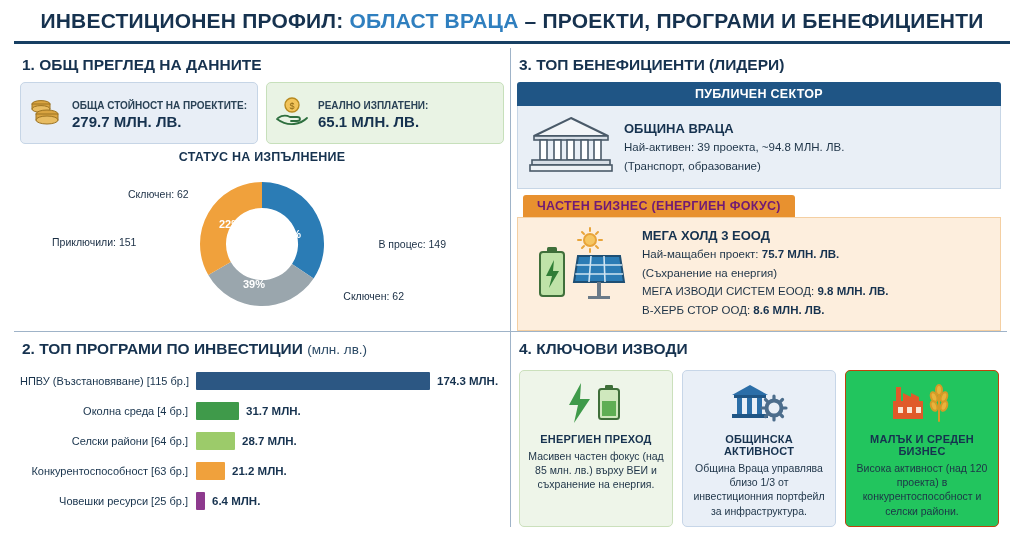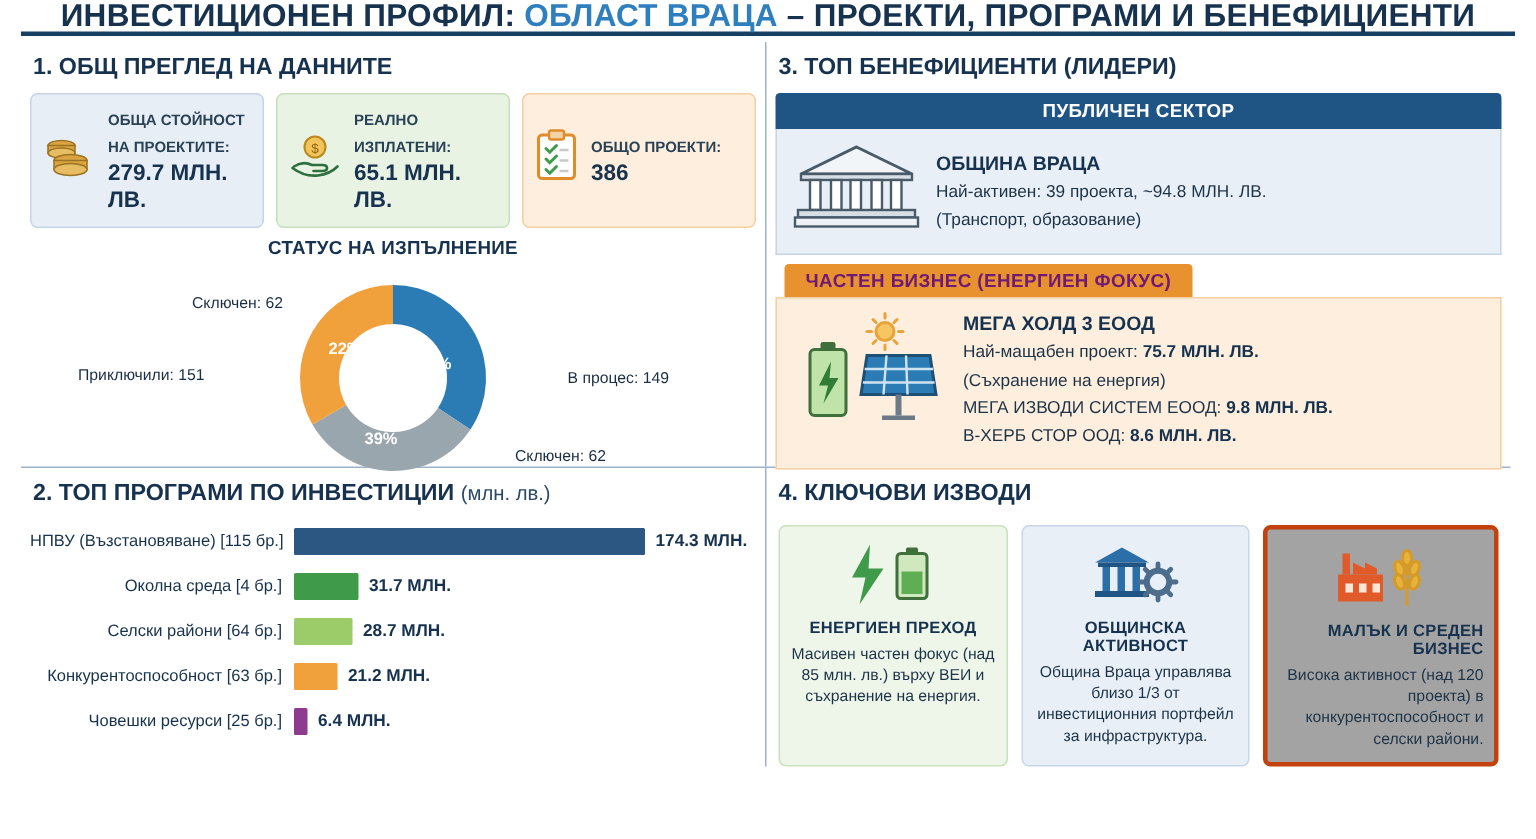--- a/index.html
+++ b/index.html
@@ -8,21 +8,21 @@
     width:1024px; height:559px;
     font-family:"Liberation Sans", sans-serif;
     background:#ffffff;
     color:#1a2e44;
     overflow:hidden;
   }
   .page { width:1024px; height:559px; position:relative; padding:0 14px; }
 
   
   .header {
-    height:24px; display:flex; align-items:center; justify-content:center;
+    height:44px; display:flex; align-items:center; justify-content:center;
     border-bottom:3px solid #173f63;
   }
   .header h1 {
     margin:0; font-size:21px; font-weight:bold; letter-spacing:.2px;
     color:#16324f; white-space:nowrap;
   }
   .header .accent { color:#2f7fbf; }
 
   
   .grid {
@@ -105,21 +105,21 @@
   .ent-line b { color:#16324f; }
 
   
   .cards { display:flex; gap:9px; padding:4px 2px 0 2px; }
   .card {
     flex:1; border-radius:5px; padding:8px 7px; text-align:center;
     min-height:150px;
   }
   .card.green { background:#eef5e9; border:1px solid #cbe0bc; }
   .card.blue  { background:#e9eff7; border:1px solid #c7d6e8; }
-  .card.orange{ background:#a3a3a3; border:3px solid #c2410c;text-align:right; }
+  .card.orange{ background:#22c55e; border:1px solid #c2410c; }
   .card-title { font-size:11px; font-weight:bold; color:#16324f; margin:6px 0 4px; letter-spacing:.2px; }
   .card-body { font-size:10.5px; line-height:1.35; color:#1d3347; }
   .card-icons { height:48px; display:flex; align-items:center; justify-content:center; gap:6px; }
 </style>
 </head>
 <body>
 
 <div class="page">
 
   <div class="header">
@@ -158,38 +158,20 @@
               <path d="M5 26 q6 -4 12 -1 l7 0 q3 0 3 2 t-3 2 l-6 0" fill="none" stroke="#2e6f3f" stroke-width="1.8" stroke-linecap="round"></path>
               <path d="M4 27 q8 6 17 5 q8 -1 13 -6" fill="none" stroke="#2e6f3f" stroke-width="1.8" stroke-linecap="round"></path>
             </svg>
           </span>
           <span class="kpi-txt">
             <span class="kpi-label">РЕАЛНО ИЗПЛАТЕНИ:</span><br>
             <span class="kpi-value">65.1 МЛН. ЛВ.</span>
           </span>
         </div>
 
-        <div class="kpi orange">
-          <span class="kpi-icon">
-            <svg width="32" height="38" viewBox="0 0 32 38">
-              <rect x="4" y="5" width="24" height="29" rx="2.5" fill="#fff" stroke="#e08b2c" stroke-width="2"></rect>
-              <rect x="11" y="2" width="10" height="6" rx="1.5" fill="#f2d2a6" stroke="#e08b2c" stroke-width="1.6"></rect>
-              <path d="M9 14 l2.5 2.5 L16 12" fill="none" stroke="#3f9a4a" stroke-width="2" stroke-linecap="round"></path>
-              <path d="M9 21 l2.5 2.5 L16 19" fill="none" stroke="#3f9a4a" stroke-width="2" stroke-linecap="round"></path>
-              <path d="M9 28 l2.5 2.5 L16 26" fill="none" stroke="#3f9a4a" stroke-width="2" stroke-linecap="round"></path>
-              <line x1="18" y1="15" x2="24" y2="15" stroke="#c9c9c9" stroke-width="1.6"></line>
-              <line x1="18" y1="22" x2="24" y2="22" stroke="#c9c9c9" stroke-width="1.6"></line>
-              <line x1="18" y1="29" x2="24" y2="29" stroke="#c9c9c9" stroke-width="1.6"></line>
-            </svg>
-          </span>
-          <span class="kpi-txt">
-            <span class="kpi-label">ОБЩО ПРОЕКТИ:</span><br>
-            <span class="kpi-value">386</span>
-          </span>
-        </div>
       </div>
 
       <div class="donut-title">СТАТУС НА ИЗПЪЛНЕНИЕ</div>
 
       <div class="donut-wrap">
         <svg width="300" height="160" viewBox="0 0 300 160">
           <g transform="translate(150,78)">
 
             <path d="M0,-62 A62,62 0 0,1 51.6,34.4 L30.0,20.0 A36,36 0 0,0 0,-36 Z" fill="#2b7cb5"></path>
 

